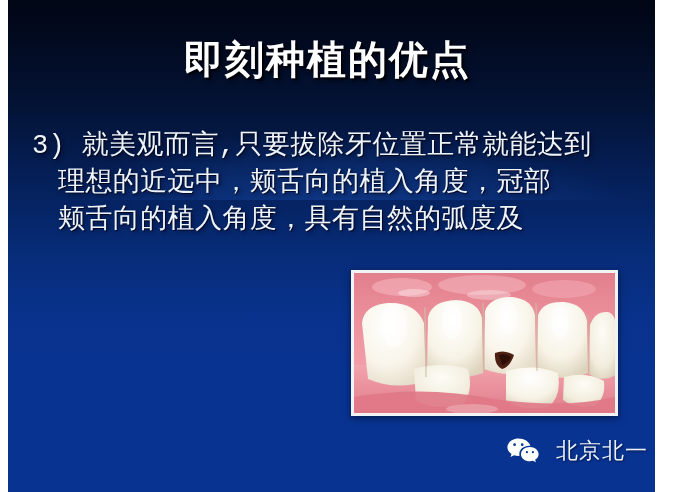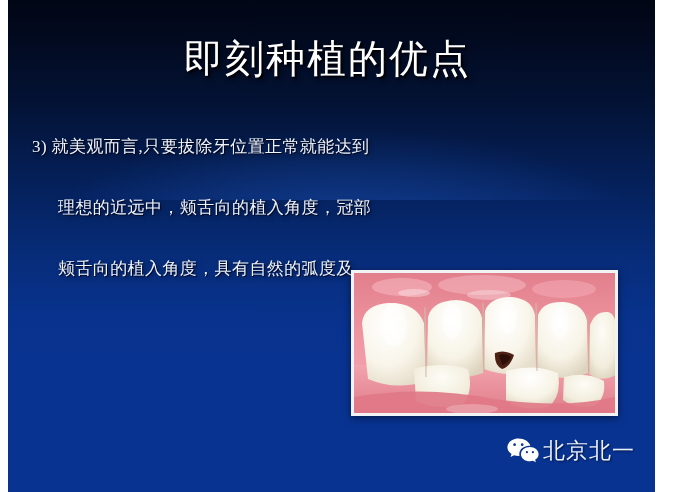--- a/index.html
+++ b/index.html
@@ -52,53 +52,52 @@
   }
 
   
   #title {
     position: absolute;
     left: 0;
     top: 34px;
     width: 639px;
     text-align: center;
     font-family: "DejaVu Serif", "Liberation Serif", serif;
-    font-weight: normal;
+    font-weight: bold;
     font-size: 39px;
     line-height: 50px;
     letter-spacing: 2px;
     color: #ffffff;
     text-shadow:
       2px 2px 0 rgba(0,0,6,0.85),
       3px 3px 5px rgba(0,0,10,0.75);
     white-space: nowrap;
   }
 
   
   #body-block {
     position: absolute;
     left: 24px;
     top: 128px;
     width: 600px;
   }
 
   .body-line {
     color: #eef4fb;
-    font-family: Liberation Serif, serif;
-    font-size: 17px;
+    font-family: Liberation Mono, monospace;
+    font-size: 27px;
     line-height: 37px;
     letter-spacing: 0.4px;
     white-space: nowrap;
     text-shadow:
       1px 1px 0 rgba(0,0,20,0.75),
       2px 2px 4px rgba(0,0,25,0.6);
   }
   .body-line.indented {
     padding-left: 26px;
-    margin-top: 24px;
   }
 
   
   #photo {
     position: absolute;
     left: 343px;
     top: 270px;
     width: 267px;
     height: 146px;
     border: 3px solid #f2f3f5;
@@ -115,21 +114,21 @@
     display: block;
   }
 
   
   #watermark {
     position: absolute;
     left: 498px;
     top: 437px;
     display: flex;
     align-items: center;
-    gap: 3px;
+    gap: 16px;
   }
   #wechat-icon {
     width: 34px;
     height: 28px;
     display: block;
   }
   #watermark-text {
     color: #e9f0fa;
     font-family: "DejaVu Sans", "Liberation Sans", sans-serif;
     font-size: 22px;

